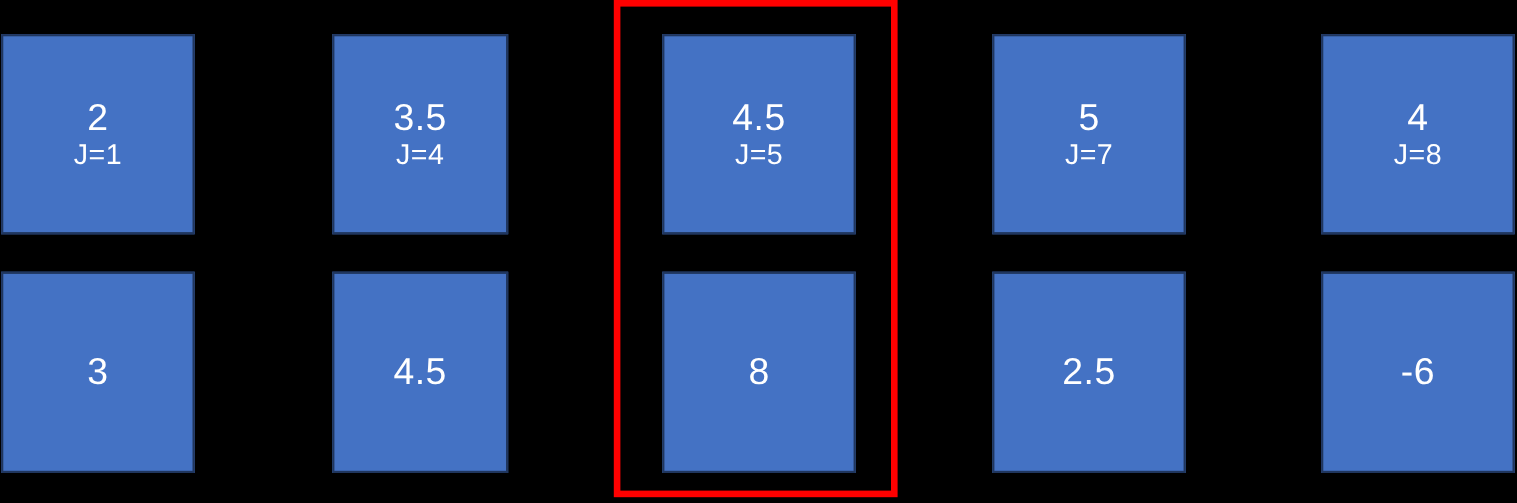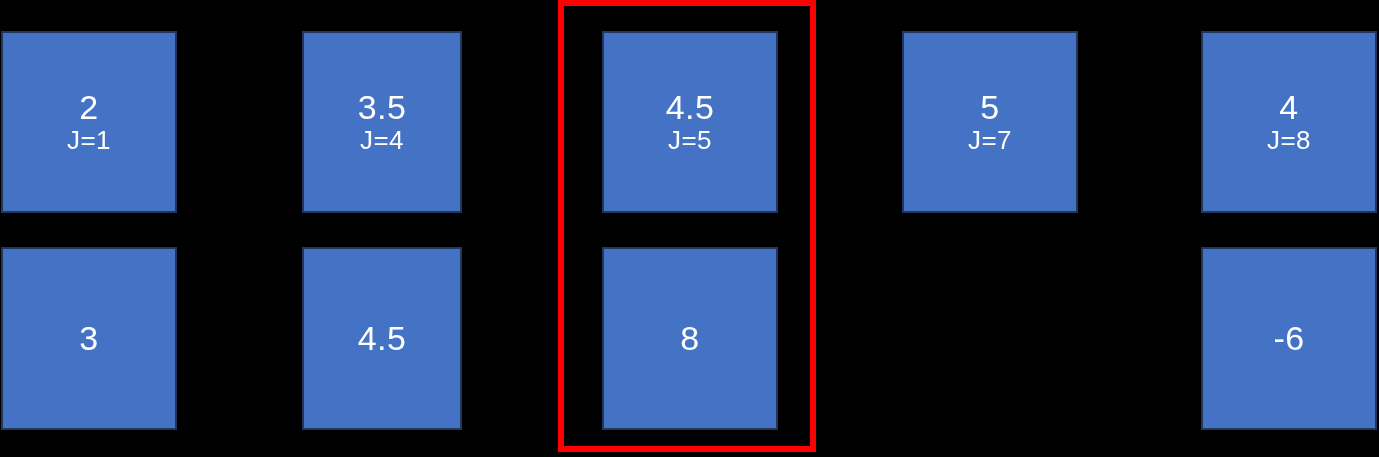--- a/index.html
+++ b/index.html
@@ -99,19 +99,22 @@
 
   <div class="cell r2 c1 single">
     <span class="val">3</span>
   </div>
   <div class="cell r2 c2 single">
     <span class="val">4.5</span>
   </div>
   <div class="cell r2 c3 single">
     <span class="val">8</span>
   </div>
+  <div class="cell r2 c4 single">
+    <span class="val">2.5</span>
+  </div>
   <div class="cell r2 c5 single">
     <span class="val">-6</span>
   </div>
 
   <div id="highlight-box"></div>
 
 </div>
 
 </body></html>

